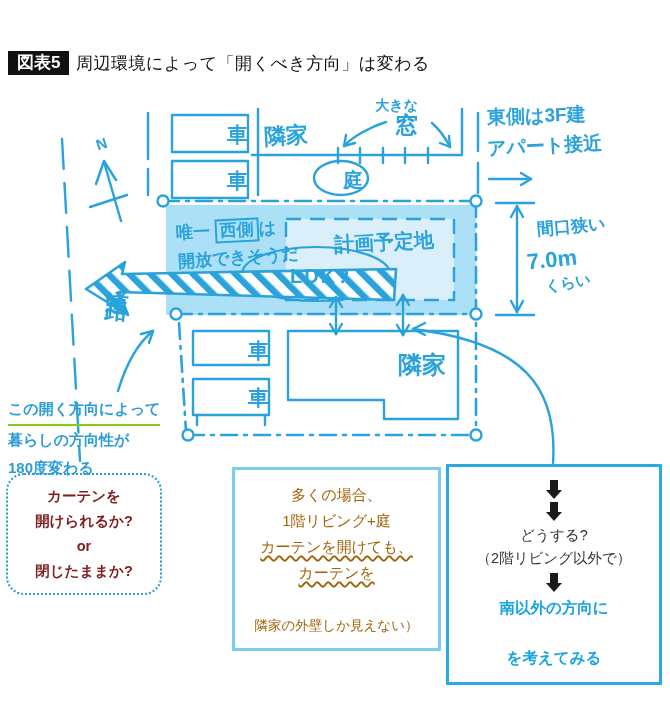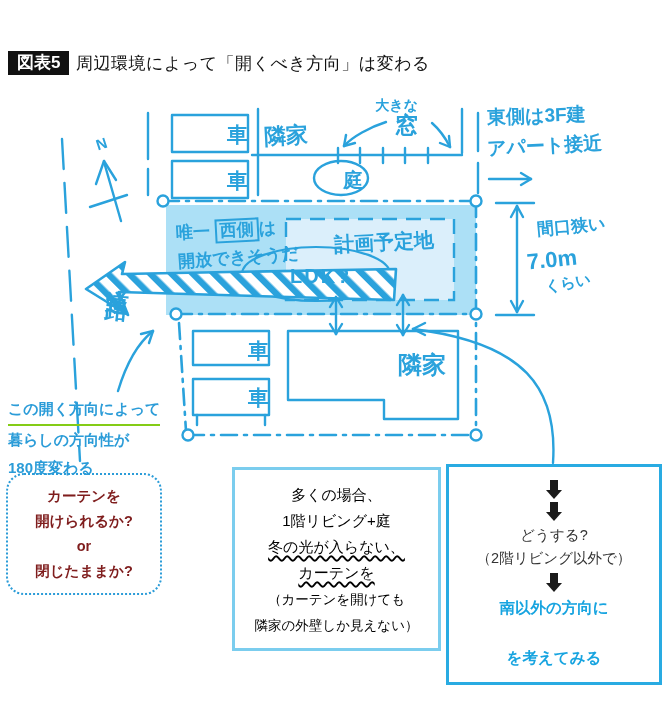--- a/index.html
+++ b/index.html
@@ -14,21 +14,21 @@
   .hw{color:#2aa2dc;font-weight:bold;white-space:nowrap;}
   .ctr{text-align:right;}
   .boxed{border:2px solid #2aa2dc;padding:0 3px;display:inline-block;line-height:1.15;}
   
   .note-blue{color:#2b9cd8;font-size:15px;font-weight:bold;line-height:28px;white-space:nowrap;}
   .u-solid{display:inline-block;border-bottom:2px solid #84cc16;padding-bottom:1px;}
   .bubble{border:2.5px dotted #2b9cd8;border-radius:18px;color:#7f1d1d;font-weight:bold;
           font-size:14.5px;line-height:25px;text-align:center;padding:9px 6px;width:140px;}
   
   .cbox{left:232px;top:424px;width:187px;border:3px solid #7bcdee;background:#fff;
-        color:#000000;font-size:15px;line-height:26px;text-align:center;padding:12px 8px 10px;}
+        color:#a16207;font-size:15px;line-height:26px;text-align:center;padding:12px 8px 10px;}
   .cbox .small{font-size:13.5px;line-height:24px;}
   .wavy{text-decoration:underline;text-decoration-style:wavy;text-decoration-thickness:1.5px;
         text-underline-offset:3px;}
   
   .rbox{left:446px;top:421px;width:202px;border:3px solid #29abe2;background:#fff;color:#333;
         font-size:14.5px;line-height:23px;text-align:center;padding:10px 4px 12px;}
   .rbox .concl{color:#17a4e0;font-weight:bold;font-size:15.5px;line-height:25px;margin-top:2px;}
   .flow-arrow{position:relative;width:16px;height:19px;margin:3px auto;}
   .flow-arrow::before{content:"";position:absolute;left:4px;top:0;width:8px;height:10px;background:#1a1a1a;}
   .flow-arrow::after{content:"";position:absolute;left:0;top:10px;width:0;height:0;
@@ -196,23 +196,23 @@
   <div class="abs bubble" style="left:6px;top:430px">
     <span>カーテンを</span><br>
     <span>開けられるか?</span><br>
     <span>or</span><br>
     <span>閉じたままか?</span>
   </div>
 
   <div class="abs cbox">
     <span>多くの場合、</span><br>
     <span>1階リビング+庭</span><br>
-    <span class="wavy">冬の光が入らない、</span><br>
+    <span class="wavy">カーテンを開けても、</span><br>
     <span class="wavy">カーテンを</span><br>
-    <span class="small">（カーテンを開けても</span><br>
+    <br>
     <span class="small">隣家の外壁しか見えない）</span>
   </div>
 
   <div class="abs rbox">
     <div class="flow-arrow"></div>
     <div class="flow-arrow"></div>
     <div>
       <span>どうする?</span><br>
       <span>（2階リビング以外で）</span>
     </div>

